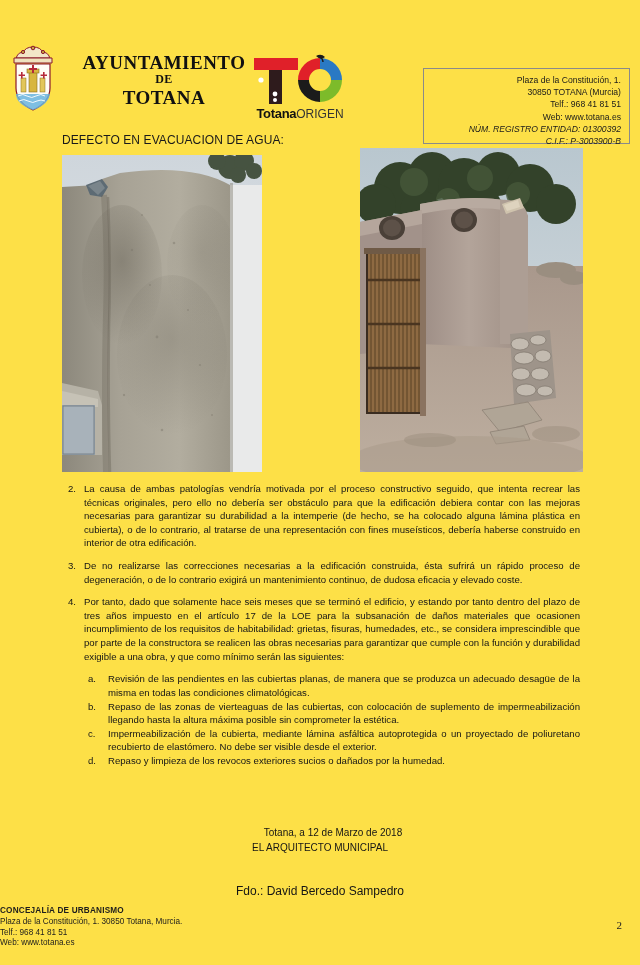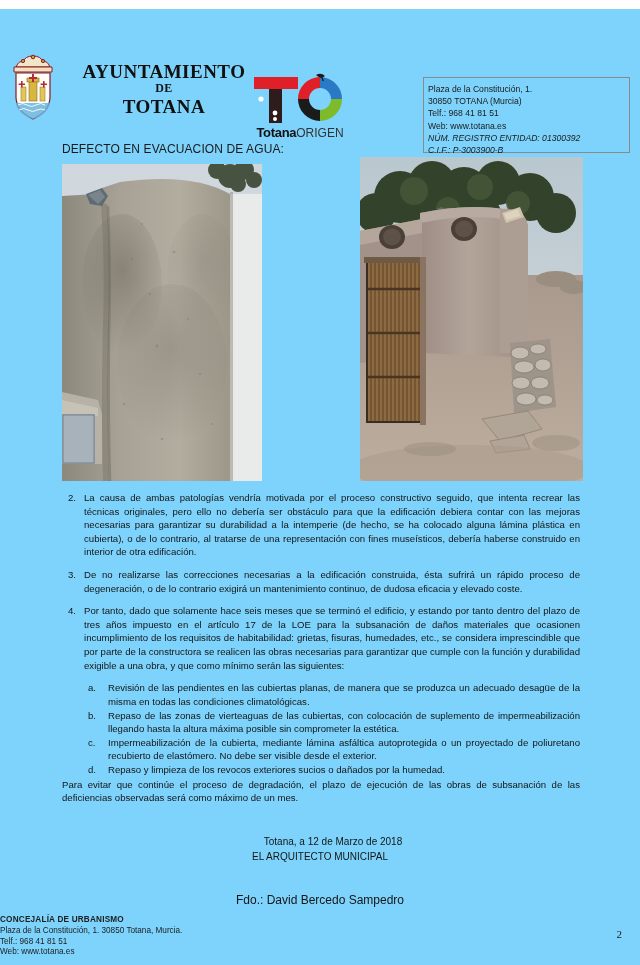--- a/index.html
+++ b/index.html
@@ -11,22 +11,21 @@
     width: 640px;
     height: 965px;
     position: relative;
     font-family: "Liberation Sans", sans-serif;
     color: #1a1a1a;
     overflow: hidden;
   }
   .page {
     position: absolute;
     inset: 0;
-    background: #7dd3fc;
-    margin-top: 9px;
+    background: #fde047;
   }
 
   
   .header {
     position: absolute;
     top: 30px;
     left: 0;
     width: 640px;
     height: 100px;
   }
@@ -48,21 +47,21 @@
     color: #111;
     line-height: 1.12;
   }
   .org-title .l1 { font-size: 19px; letter-spacing: 0.5px; }
   .org-title .l2 { font-size: 12px; letter-spacing: 0.5px; }
   .org-title .l3 { font-size: 19px; letter-spacing: 0.5px; }
 
   .brand-logo {
     position: absolute;
     left: 248px;
-    top: 34px;
+    top: 24px;
     width: 104px;
     height: 76px;
   }
   .brand-mark { position: absolute; left: 2px; top: 0; width: 100px; height: 52px; }
   .brand-word {
     position: absolute;
     left: 0;
     top: 53px;
     width: 104px;
     text-align: center;
@@ -75,21 +74,21 @@
 
   .addr-box {
     position: absolute;
     left: 423px;
     top: 38px;
     width: 207px;
     height: 76px;
     border: 1px solid #8a8a8a;
     box-sizing: border-box;
     padding: 5px 8px 4px 4px;
-    text-align: left;
+    text-align: right;
     font-size: 8.6px;
     line-height: 1.42;
     color: #1a1a1a;
   }
   .addr-box .ital { font-style: italic; }
 
   
   .section-title {
     position: absolute;
     left: 62px;
@@ -487,21 +486,20 @@
       <div class="sub-item">
         <div class="marker">c.</div>
         <div class="content">Impermeabilización de la cubierta, mediante lámina asfáltica autoprotegida o un proyectado de poliuretano recubierto de elastómero. No debe ser visible desde el exterior.</div>
       </div>
       <div class="sub-item">
         <div class="marker">d.</div>
         <div class="content">Repaso y limpieza de los revocos exteriores sucios o dañados por la humedad.</div>
       </div>
     </div>
 
-    <div class="closing">Para evitar que continúe el proceso de degradación, el plazo de ejecución de las obras de subsanación de las deficiencias observadas será como máximo de un mes.</div>
   </div>
 
   <div class="sign-block">
     <div class="sign-date">Totana, a 12 de Marzo de 2018</div>
     <div class="sign-role">EL ARQUITECTO MUNICIPAL</div>
   </div>
   <div class="sign-name">Fdo.: David Bercedo Sampedro</div>
 
   <div class="footer">
     <div class="f-dept">CONCEJALÍA DE URBANISMO</div>

